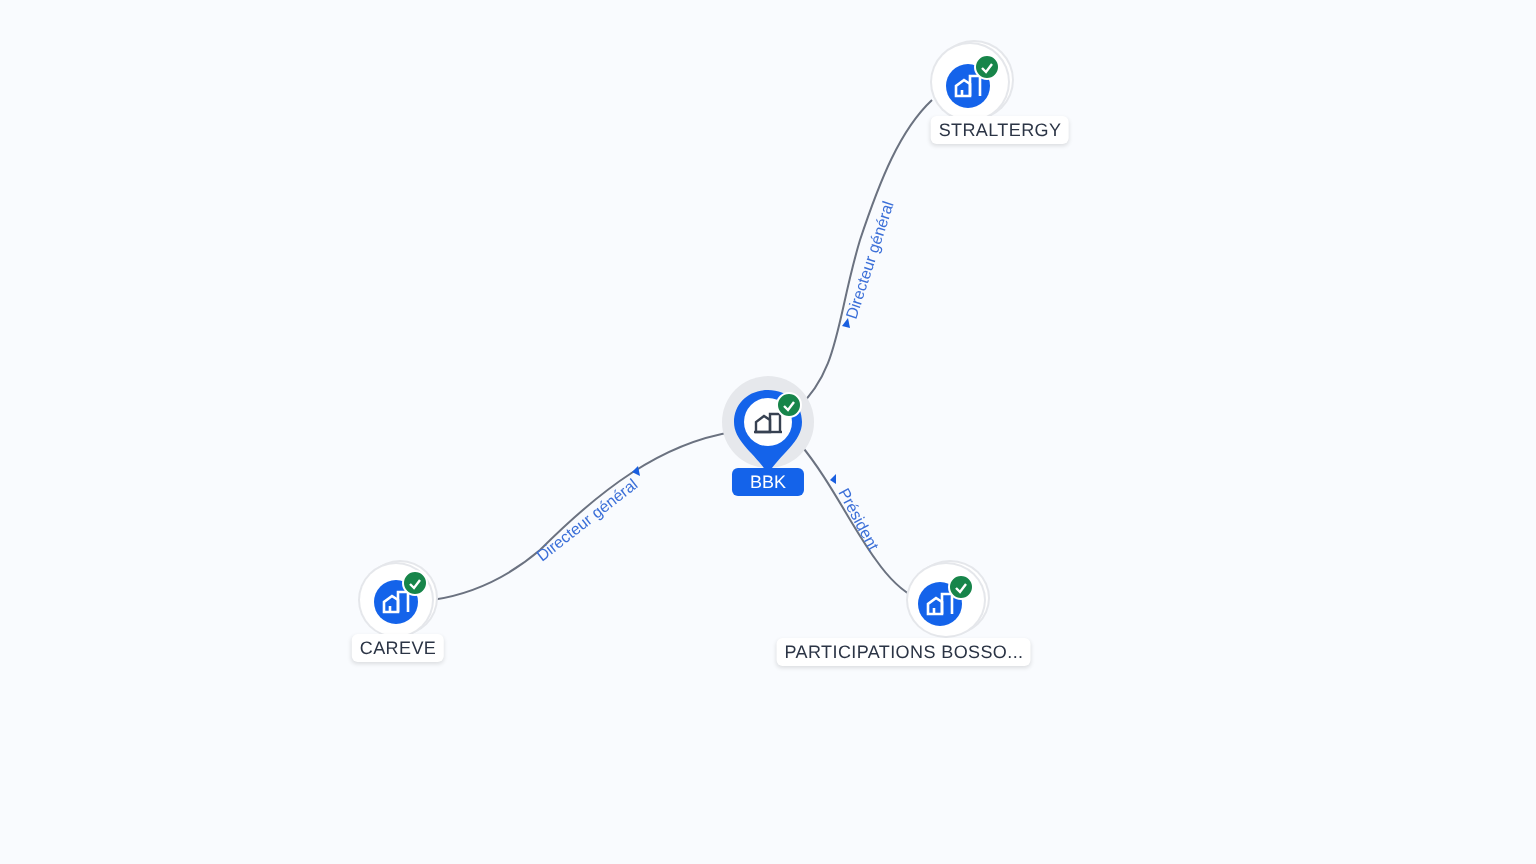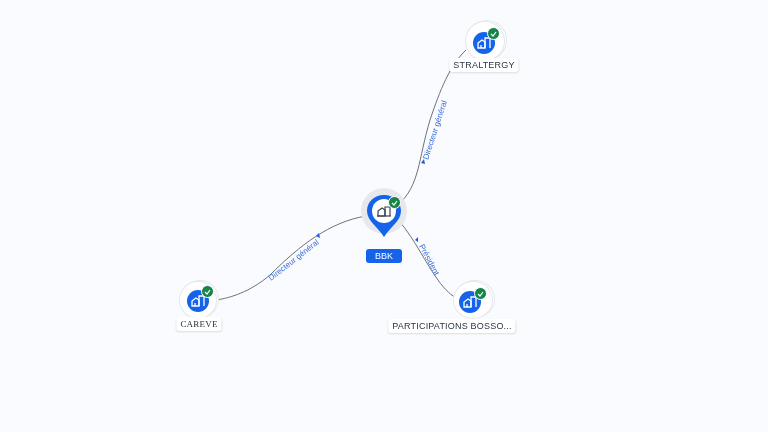--- a/index.html
+++ b/index.html
@@ -42,60 +42,60 @@
       <path d="M12 22 V17 L16 14 L19 16 V22 Z"></path>
       <path d="M19 22 V13 H24 V22"></path>
       <path d="M11 22 H25"></path>
     </g>
   </svg>
   <div class="check" style="left:28px;top:8px;">
     <svg width="7" height="6" viewBox="0 0 7 6">
         <path d="M1 3 L3 5 L6 1" stroke="#fff" stroke-width="1.2" fill="none"></path>
       </svg>
   </div>
-  <div class="center-label" style="left:24px;top:61px;">BBK</div>
+  <div class="center-label" style="left:24px;top:46px;">BBK</div>
 </div>
 
 <div class="node" style="left:466px;top:22px;width:40px;height:40px;">
   <div class="halo" style="left:0;top:0;width:38px;height:38px;"></div>
   <div class="disc" style="left:7px;top:10px;width:22px;height:22px;">
     <svg width="14" height="12" viewBox="0 0 14 12">
         <g stroke="#fff" fill="none" stroke-width="1.3">
           <path d="M1 11 V6 L5 3 L8 5 V11 Z"></path>
           <path d="M8 11 V1 H13 V11"></path>
           <path d="M4 11 V8"></path>
         </g>
       </svg>
   </div>
   <div class="check" style="left:21px;top:5px;">
     <svg width="7" height="6" viewBox="0 0 7 6">
         <path d="M1 3 L3 5 L6 1" stroke="#fff" stroke-width="1.2" fill="none"></path>
       </svg>
   </div>
 </div>
-<div class="label" style="left:484px;top:58px;">STRALTERGY</div>
+<div class="label" style="left:500px;top:58px;">STRALTERGY</div>
 
 <div class="node" style="left:180px;top:282px;width:40px;height:40px;">
   <div class="halo" style="left:0;top:0;width:36px;height:36px;"></div>
   <div class="disc" style="left:7px;top:8px;width:22px;height:22px;">
     <svg width="14" height="12" viewBox="0 0 14 12">
         <g stroke="#fff" fill="none" stroke-width="1.3">
           <path d="M1 11 V6 L5 3 L8 5 V11 Z"></path>
           <path d="M8 11 V1 H13 V11"></path>
           <path d="M4 11 V8"></path>
         </g>
       </svg>
   </div>
   <div class="check" style="left:21px;top:3px;">
     <svg width="7" height="6" viewBox="0 0 7 6">
         <path d="M1 3 L3 5 L6 1" stroke="#fff" stroke-width="1.2" fill="none"></path>
       </svg>
   </div>
 </div>
-<div class="label" style="left:199px;top:317px;font-family:Liberation Serif, serif;">CAREVE</div>
+<div class="label" style="left:199px;top:317px;">CAREVE</div>
 
 <div class="node" style="left:454px;top:282px;width:40px;height:40px;">
   <div class="halo" style="left:0;top:0;width:38px;height:36px;"></div>
   <div class="disc" style="left:5px;top:9px;width:22px;height:22px;">
     <svg width="14" height="12" viewBox="0 0 14 12">
         <g stroke="#fff" fill="none" stroke-width="1.3">
           <path d="M1 11 V6 L5 3 L8 5 V11 Z"></path>
           <path d="M8 11 V1 H13 V11"></path>
           <path d="M4 11 V8"></path>
         </g>

